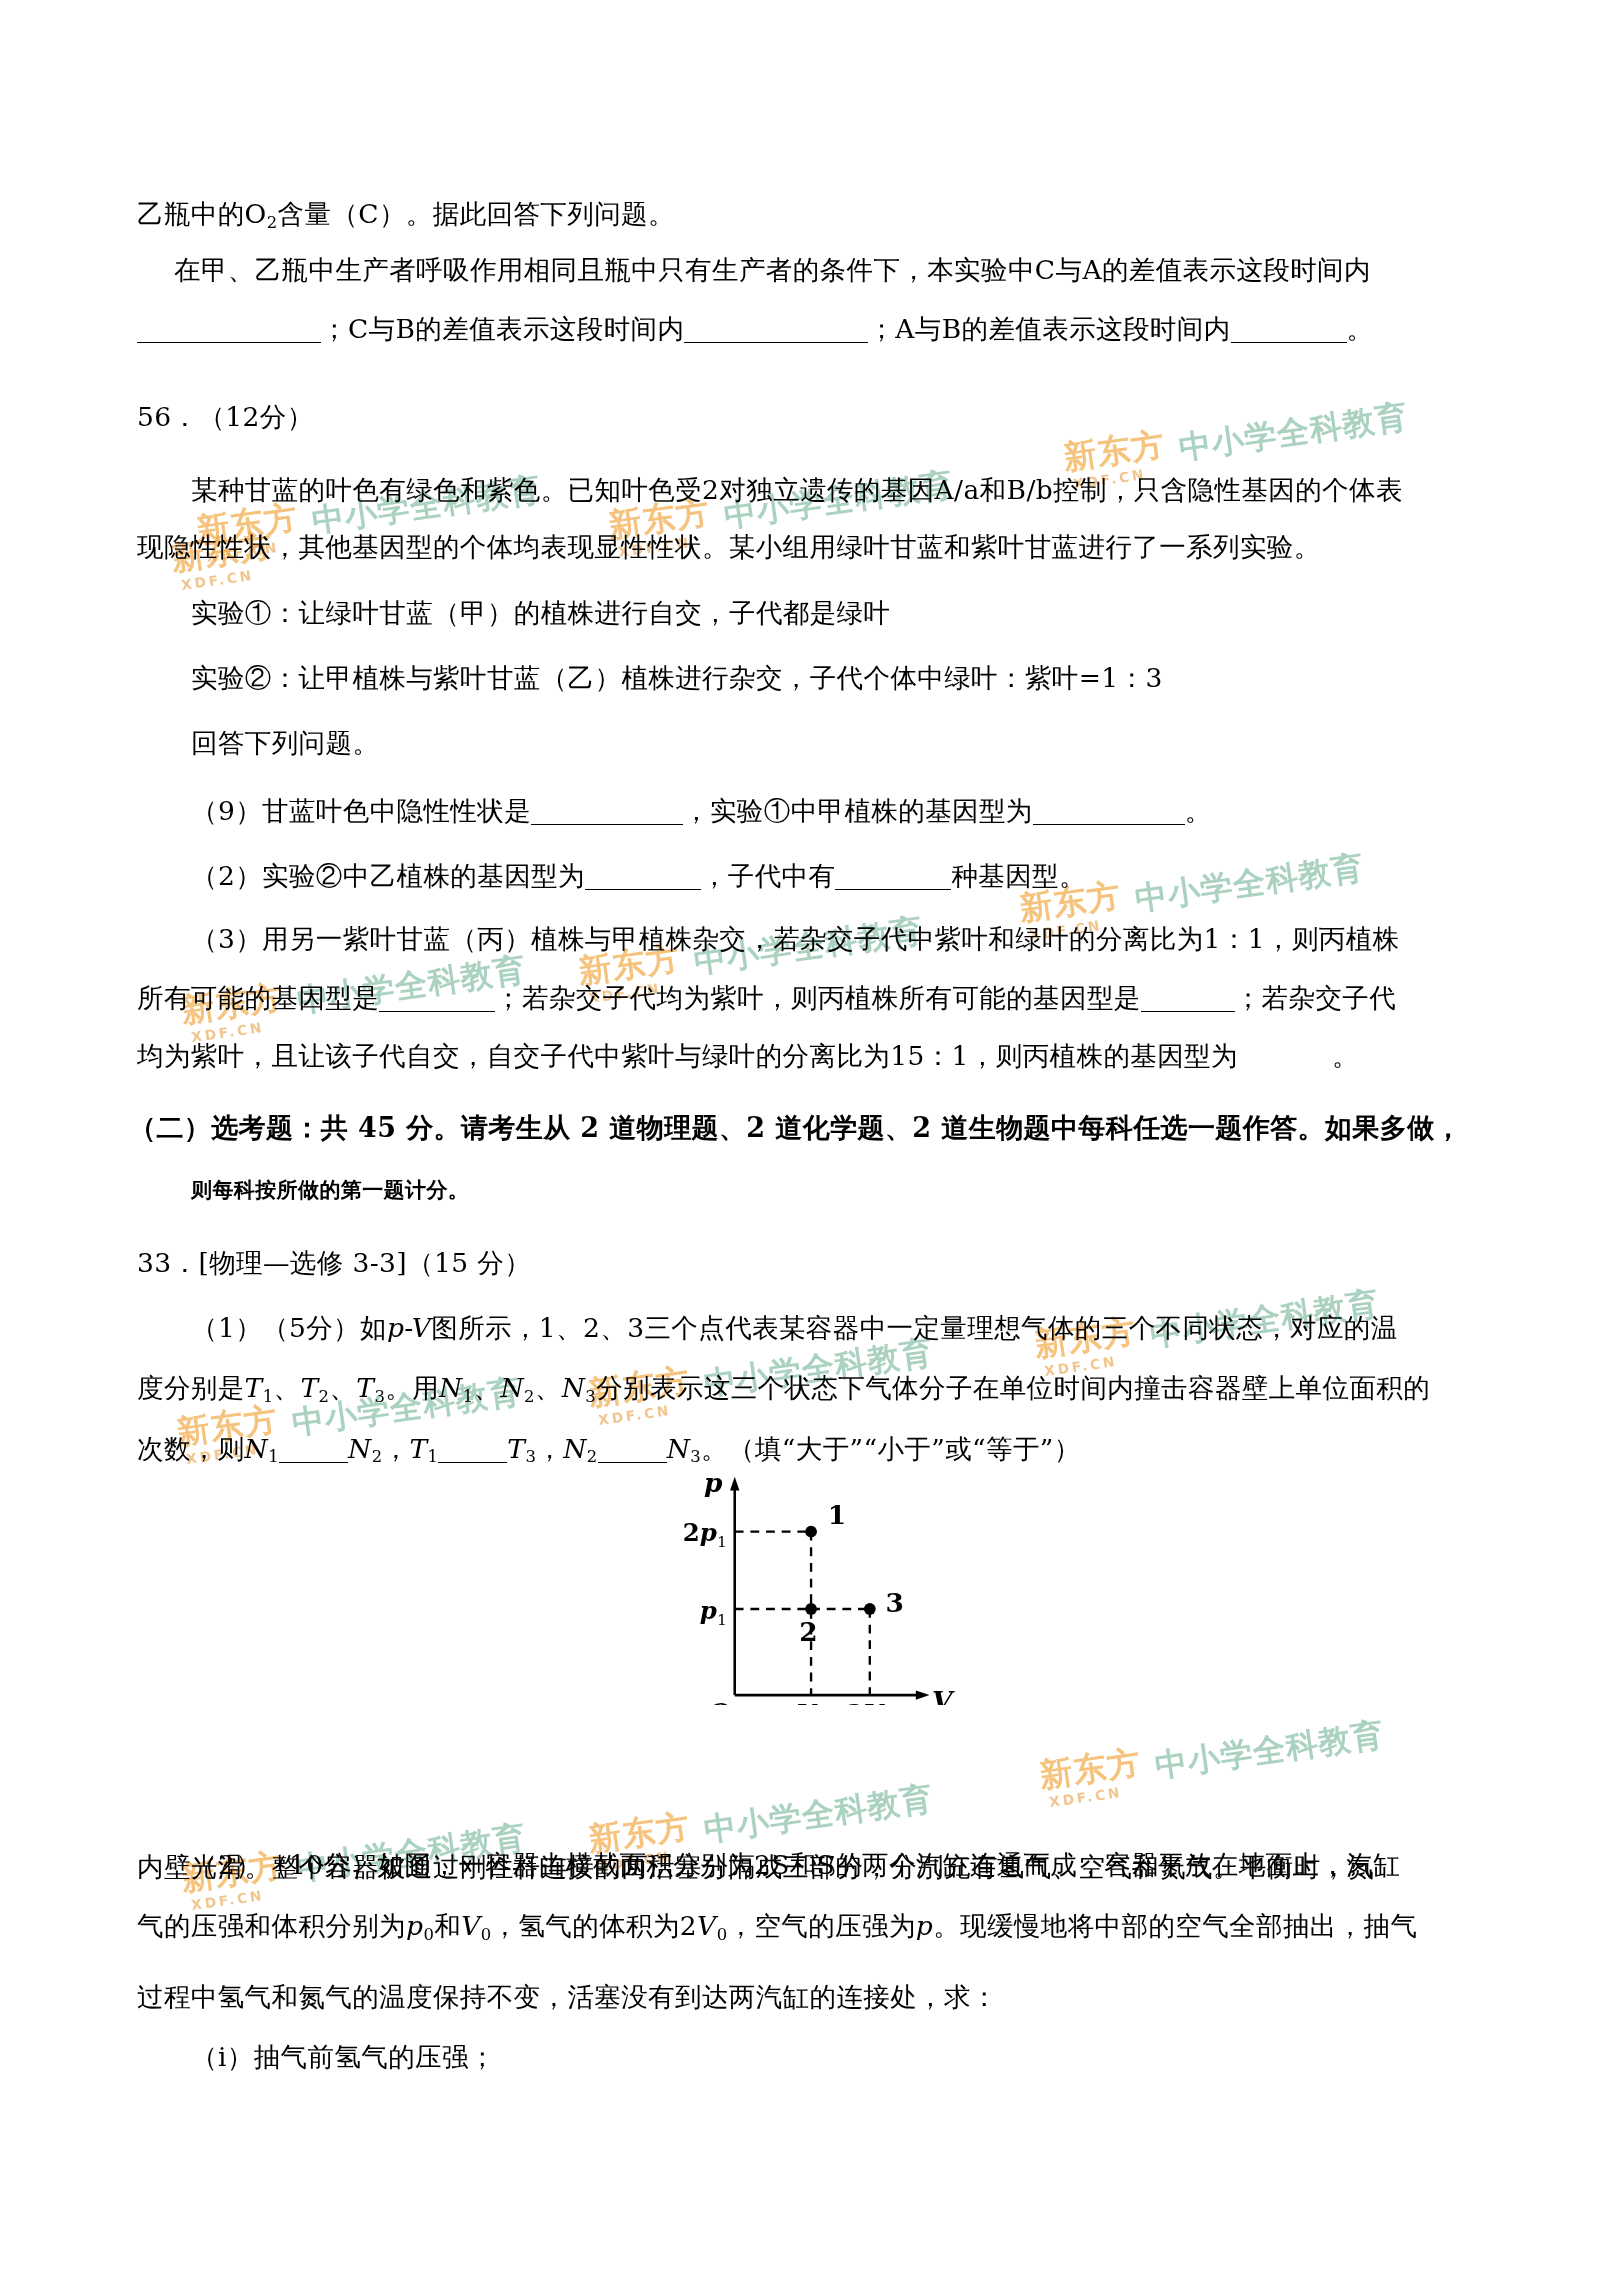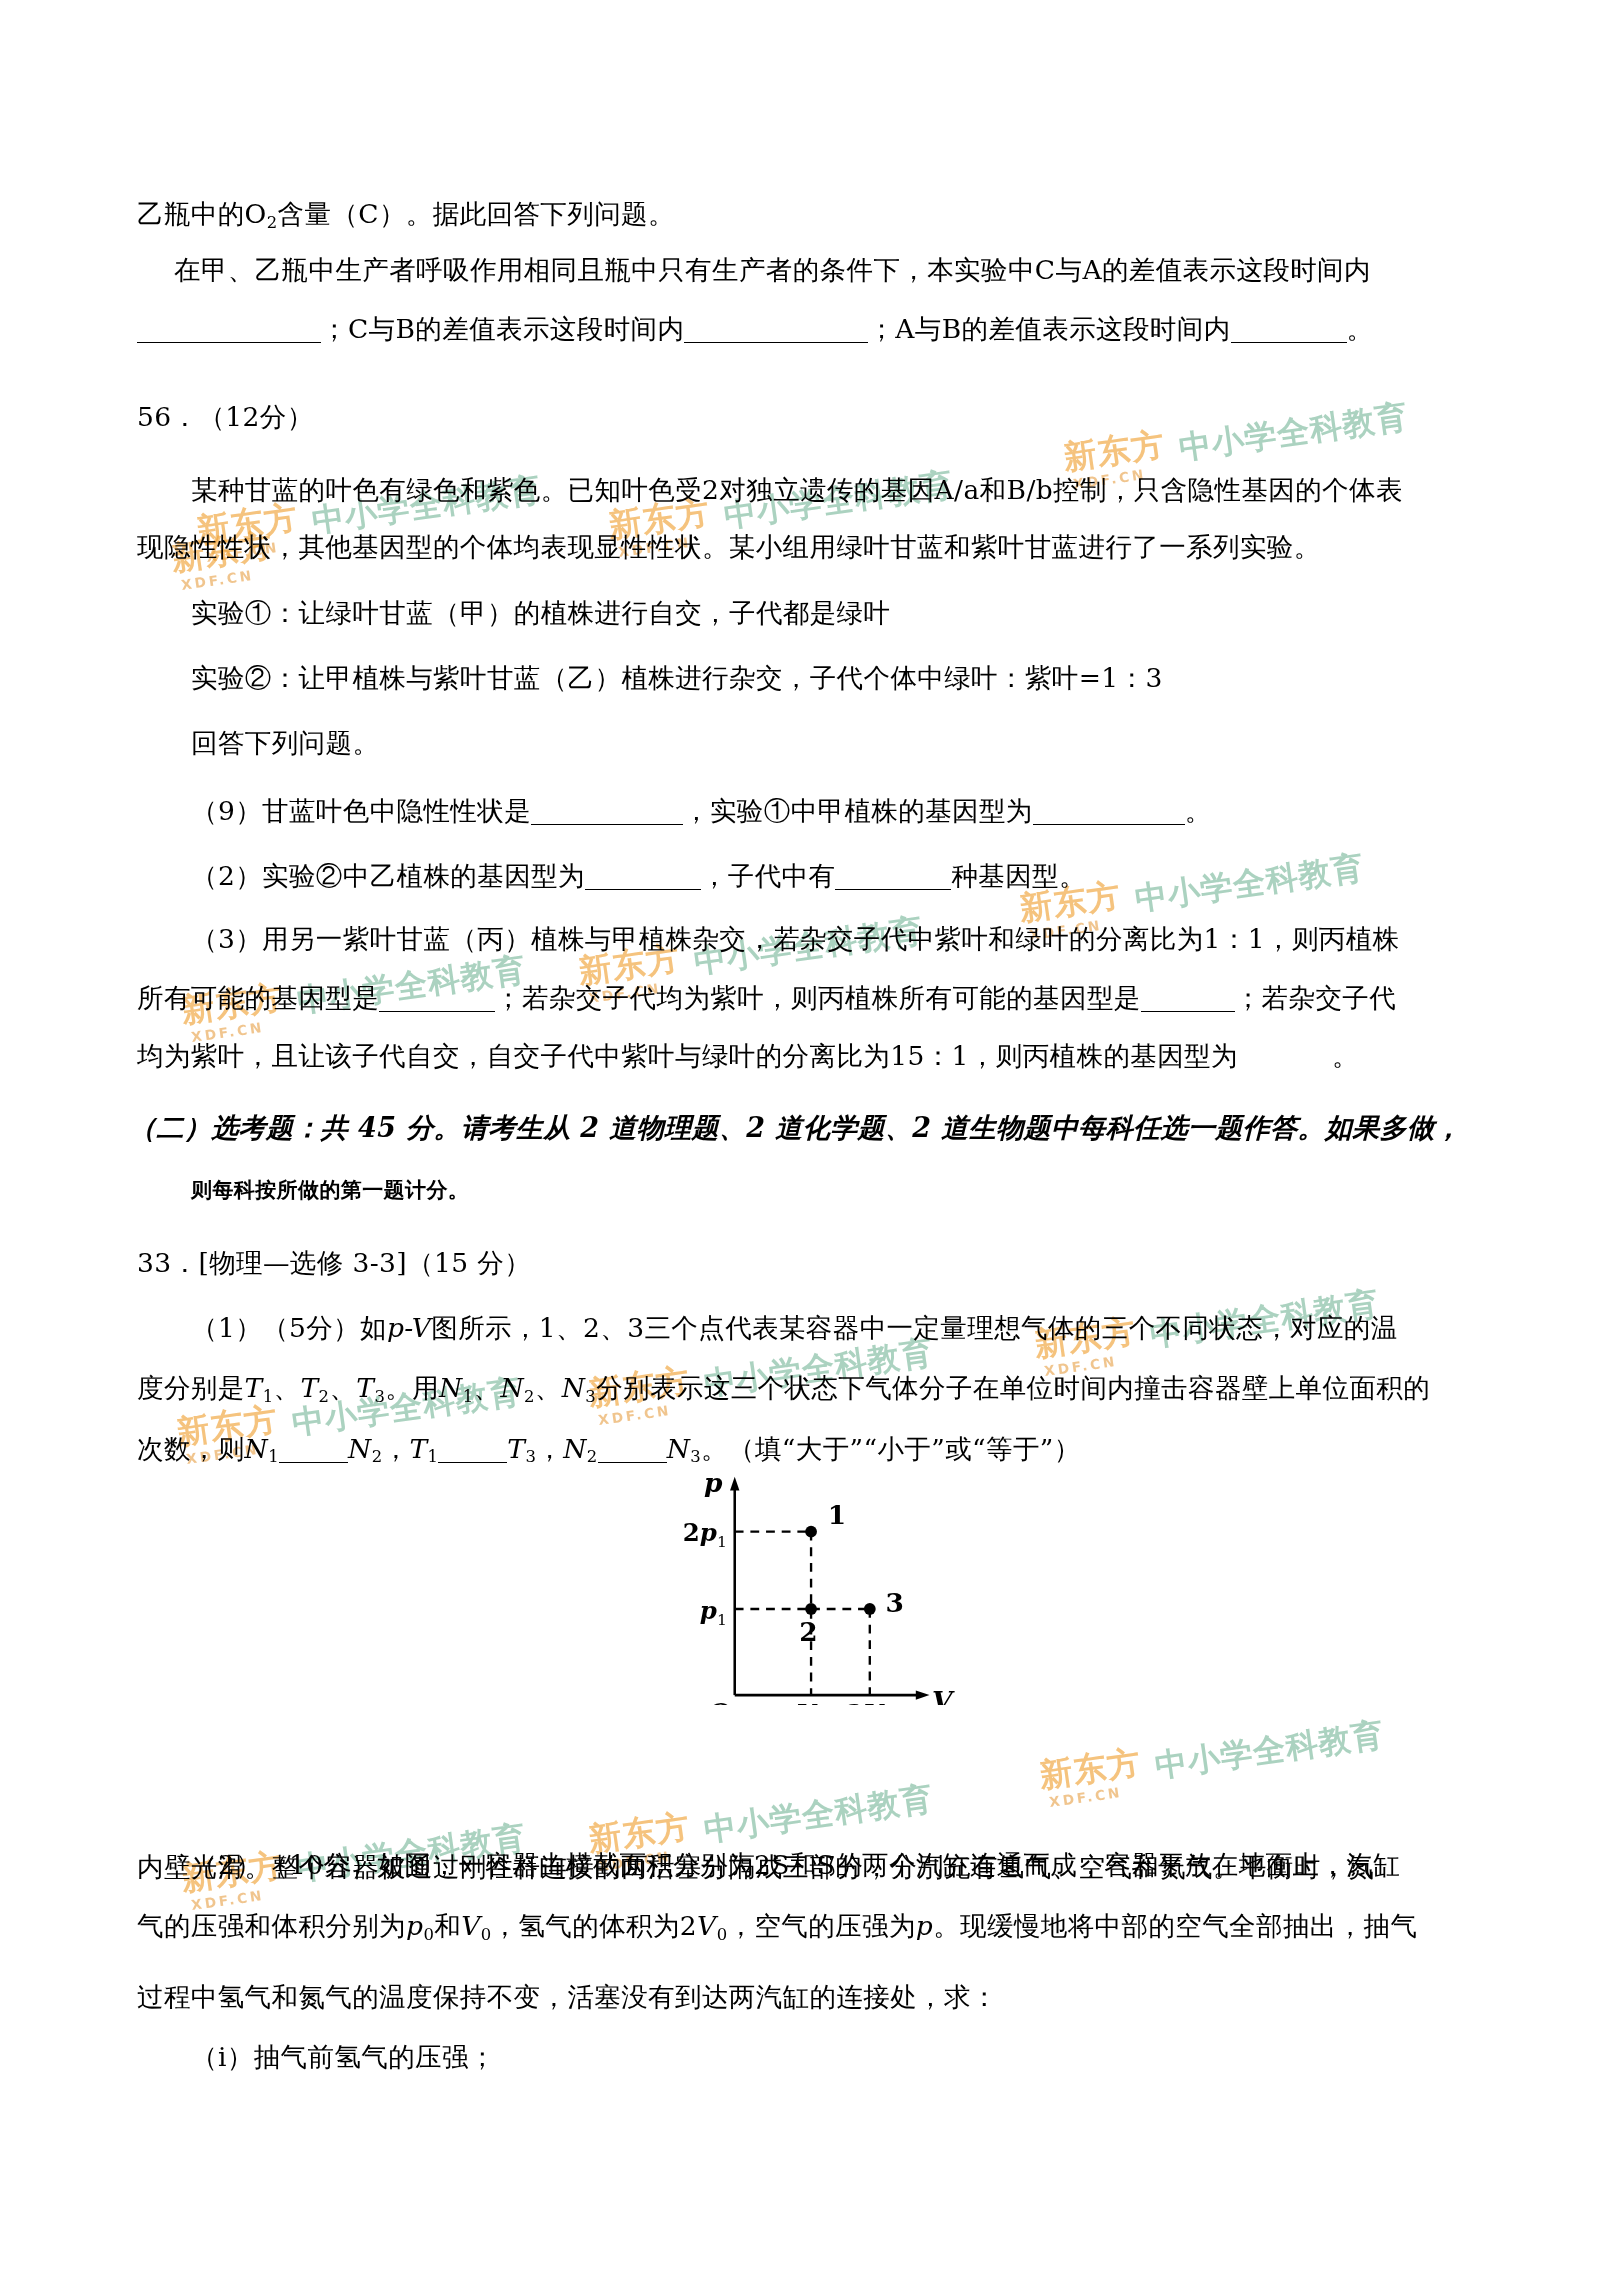--- a/index.html
+++ b/index.html
@@ -169,21 +169,21 @@
     <div class="line" style="left:191px; top:796px;"><span>（9）甘蓝叶色中隐性性状是</span><span class="blank b-lg"></span><span>，实验①中甲植株的基因型为</span><span class="blank b-lg"></span><span>。</span></div>
 
     <div class="line" style="left:191px; top:861px;"><span>（2）实验②中乙植株的基因型为</span><span class="blank b-md"></span><span>，子代中有</span><span class="blank b-md"></span><span>种基因型。</span></div>
 
     <div class="line" style="left:191px; top:926px;">（3）用另一紫叶甘蓝（丙）植株与甲植株杂交，若杂交子代中紫叶和绿叶的分离比为1：1，则丙植株</div>
 
     <div class="line" style="left:137px; top:983px;"><span>所有可能的基因型是</span><span class="blank b-md"></span><span>；若杂交子代均为紫叶，则丙植株所有可能的基因型是</span><span class="blank b-sm"></span><span>；若杂交子代</span></div>
 
     <div class="line" style="left:137px; top:1042px;"><span>均为紫叶，且让该子代自交，自交子代中紫叶与绿叶的分离比为15：1，则丙植株的基因型为</span><span class="blank b-nb"></span><span>。</span></div>
 
-    <div class="line bold" style="left:129px; top:1114px; font-size:27px;font-style:italic;">（二）选考题：共 45 分。请考生从 2 道物理题、2 道化学题、2 道生物题中每科任选一题作答。如果多做，</div>
+    <div class="line bold" style="left:129px; top:1114px; font-size:27px;">（二）选考题：共 45 分。请考生从 2 道物理题、2 道化学题、2 道生物题中每科任选一题作答。如果多做，</div>
 
     <div class="line bold" style="left:191px; top:1179px; font-size:21px;">则每科按所做的第一题计分。</div>
 
     <div class="line" style="left:137px; top:1250px;">33．[物理—选修 3-3]（15 分）</div>
 
     <div class="line" style="left:191px; top:1315px;"><span>（1）（5分）如</span><span class="it">p-V</span><span>图所示，1、2、3三个点代表某容器中一定量理想气体的三个不同状态，对应的温</span></div>
 
     <div class="line" style="left:137px; top:1375px;"><span>度分别是</span><span class="it">T</span><sub>1</sub>、<span class="it">T</span><sub>2</sub>、<span class="it">T</span><sub>3</sub><span>。用</span><span class="it">N</span><sub>1</sub>、<span class="it">N</span><sub>2</sub>、<span class="it">N</span><sub>3</sub><span>分别表示这三个状态下气体分子在单位时间内撞击容器壁上单位面积的</span></div>
 
     <div class="line" style="left:137px; top:1434px;"><span>次数，则</span><span class="it">N</span><sub>1</sub><span class="blank b-tiny"></span><span class="it">N</span><sub>2</sub>，<span class="it">T</span><sub>1</sub><span class="blank b-tiny"></span><span class="it">T</span><sub>3</sub>，<span class="it">N</span><sub>2</sub><span class="blank b-tiny"></span><span class="it">N</span><sub>3</sub><span>。（填“大于”“小于”或“等于”）</span></div>

